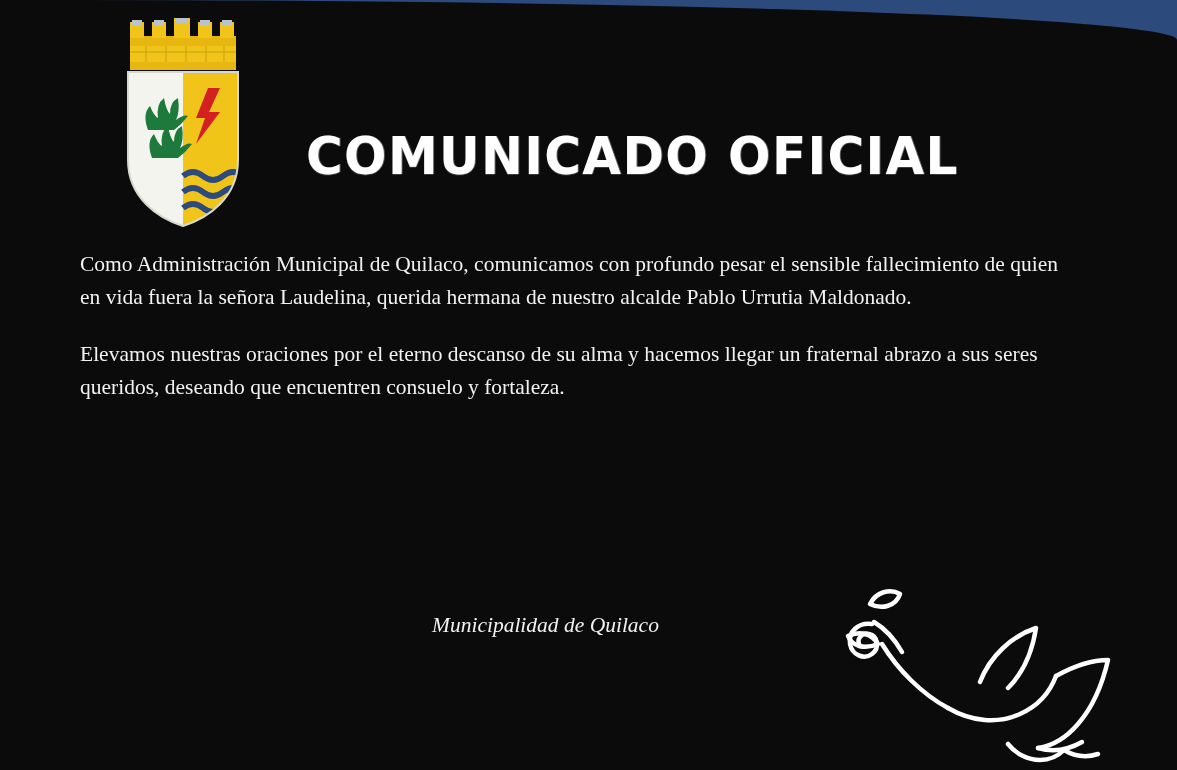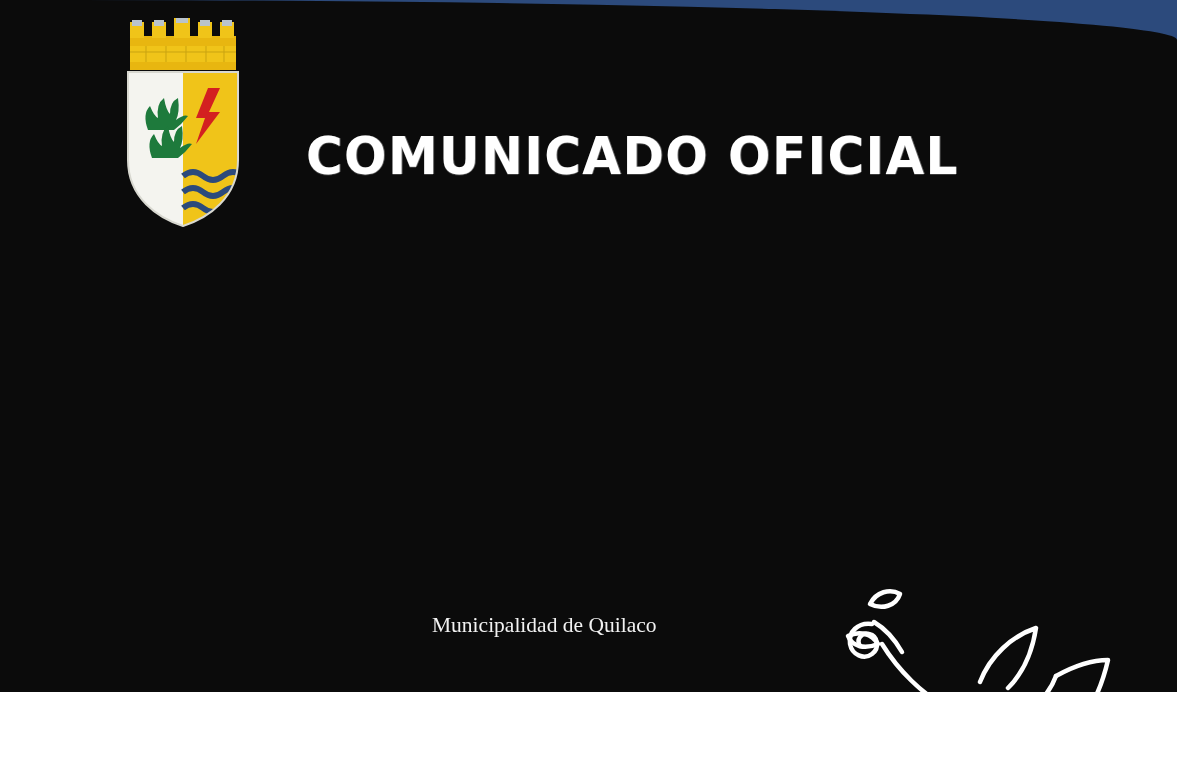--- a/index.html
+++ b/index.html
@@ -10,21 +10,21 @@
   body {
     width: 1177px;
     height: 770px;
     overflow: hidden;
     font-family: "Liberation Serif", serif;
   }
 
   #poster {
     position: relative;
     width: 1177px;
-    height: 692px;
+    height: 770px;
     background: #2c4a7c;
     overflow: hidden;
   }
   
   #blue-band {
     position: absolute;
     right: 0;
     top: 0;
     width: 1177px;
     height: 34px;
@@ -93,20 +93,21 @@
 
   #signature {
     position: absolute;
     left: 432px;
     top: 610px;
     z-index: 3;
     color: #f2f2f2;
     font-family: "Liberation Serif", serif;
     font-size: 21.5px;
     line-height: 30px;
+    font-style: italic;
   }
 
   
   #dove {
     position: absolute;
     left: 812px;
     top: 578px;
     width: 320px;
     height: 200px;
     z-index: 3;
@@ -172,20 +173,22 @@
           <path d="M44 140 q-6 -16 2 -24 q4 10 8 12 q-2 -14 6 -20 q2 12 6 16 q0 -12 8 -16 q2 14 -2 22 q8 -6 12 -4 q-6 8 -14 14 z"></path>
         </g>
       </g>
       <path d="M20 54 H130 V142 C130 180 100 200 75 208 C50 200 20 180 20 142 Z" fill="none" stroke="#d8d8d0" stroke-width="2"></path>
     </svg>
   </div>
 
   <div id="title">COMUNICADO OFICIAL</div>
 
   <div id="body-text">
+    <p>Como Administración Municipal de Quilaco, comunicamos con profundo pesar el sensible fallecimiento de quien en vida fuera la señora Laudelina, querida hermana de nuestro alcalde Pablo Urrutia Maldonado.</p>
+    <p>Elevamos nuestras oraciones por el eterno descanso de su alma y hacemos llegar un fraternal abrazo a sus seres queridos, deseando que encuentren consuelo y fortaleza.</p>
   </div>
 
   <div id="signature">Municipalidad de Quilaco</div>
 
   <div id="dove">
     <svg viewBox="0 0 320 200" width="320" height="200" xmlns="http://www.w3.org/2000/svg">
       <g fill="none" stroke="#ffffff" stroke-width="4.5" stroke-linecap="round" stroke-linejoin="round">
 
         <path d="M60 46 c-14 -2 -24 8 -22 20 c2 11 14 16 22 10 c8 -6 6 -18 -3 -20 c-8 -2 -13 6 -9 12"></path>
         <path d="M58 26 c6 -12 20 -16 30 -10 c-4 12 -18 16 -30 10 z"></path>

